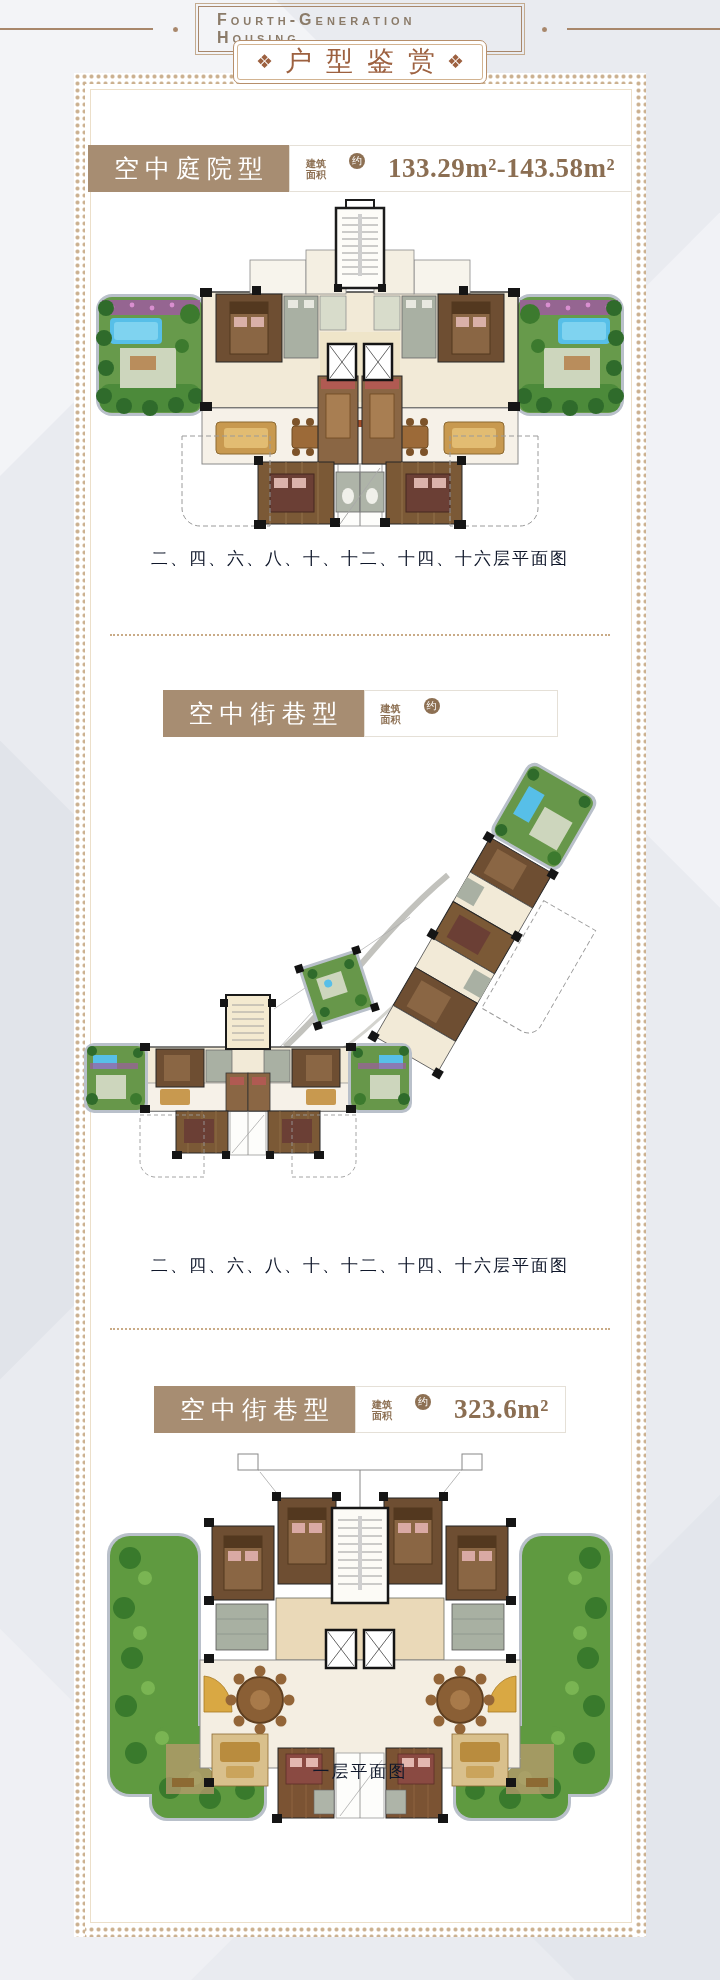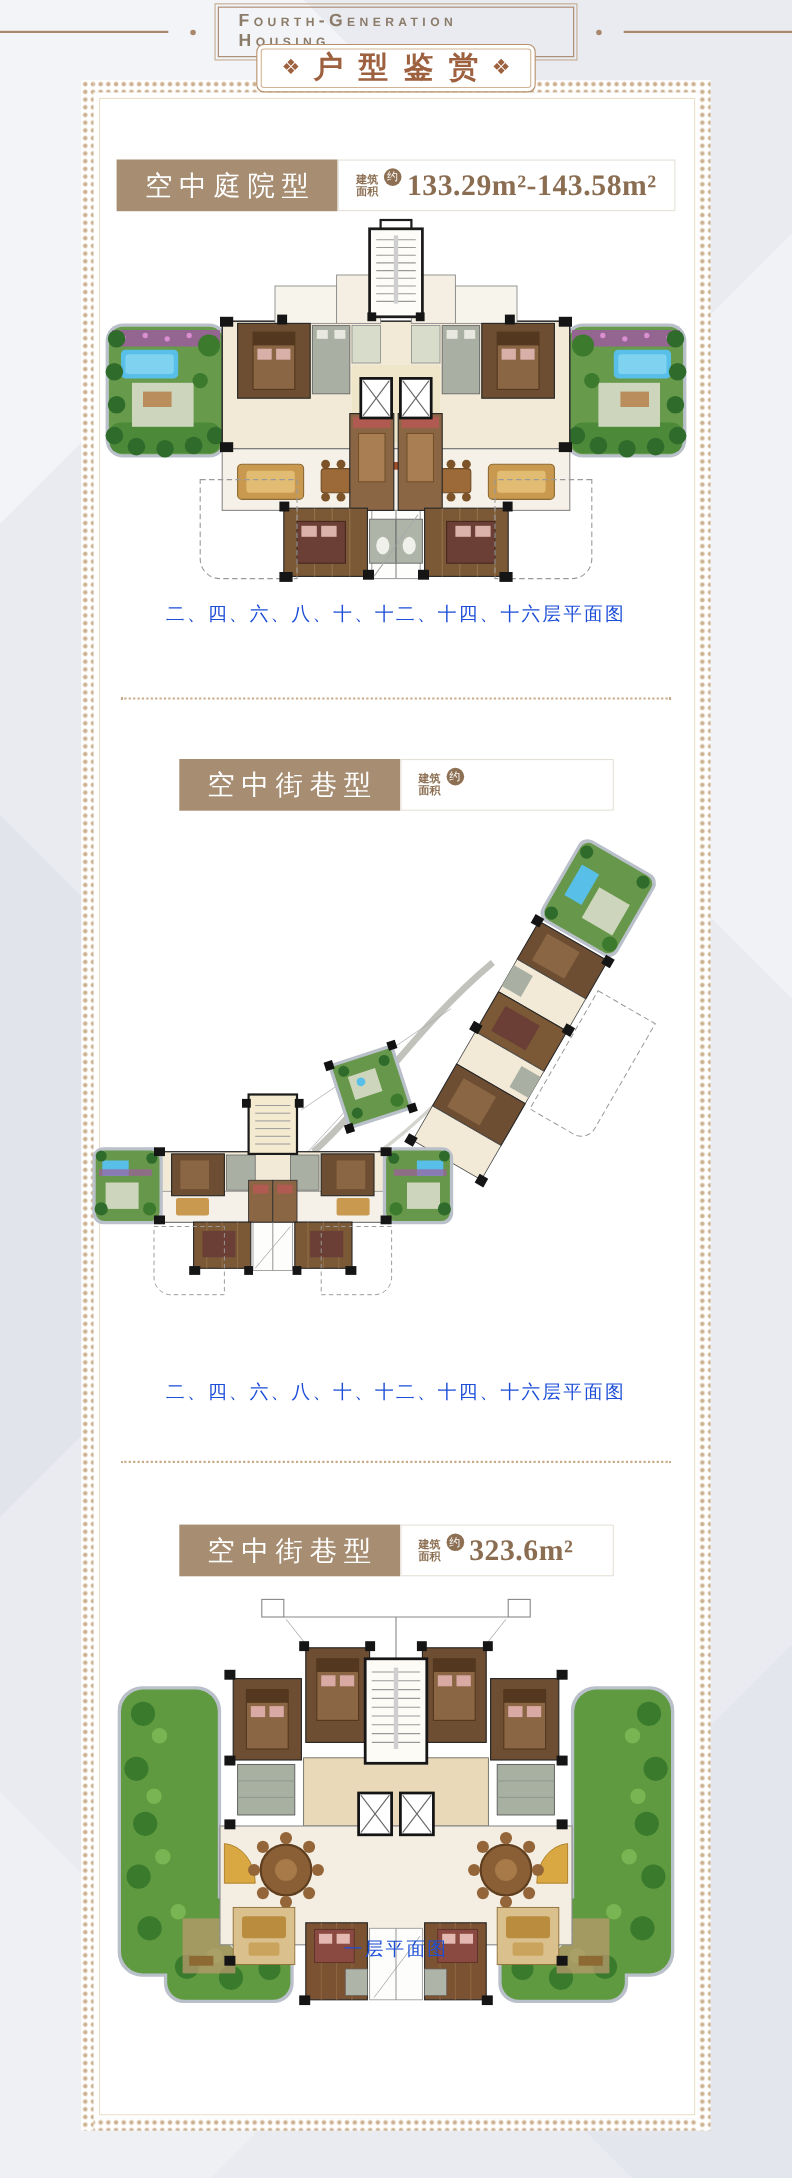--- a/index.html
+++ b/index.html
@@ -32,34 +32,34 @@
   .eline{width:155px;height:2px;background:#a8876b;}
   .edot{width:5px;height:5px;border-radius:50%;background:#a8876b;}
   .ebox{border:1px solid #a8876b;outline:1px solid #c4ab8f;outline-offset:2px;padding:4px 18px;}
   .ebox span{font-variant:small-caps;font-size:16px;letter-spacing:4px;color:#8b7b69;font-weight:bold;}
 
   
   .title-wrap{top:40px;display:flex;justify-content:center;z-index:5;}
   .tbox{background:#fff;border:1px solid #b78f6b;border-radius:7px;outline:1px solid #d2b391;outline-offset:-5px;
         padding:6px 22px;display:flex;align-items:center;gap:12px;}
   .tknot{color:#9d6140;font-size:19px;line-height:1;}
-  .ttext{color:#9d6140;font-size:27px;font-weight:bold;font-family:"Liberation Serif",serif;
+  .ttext{color:#9d6140;font-size:27px;font-weight:normal;font-family:"Liberation Serif",serif;
          letter-spacing:14px;margin-right:-14px;line-height:1.1;}
 
   
   .sec{display:flex;justify-content:center;align-items:stretch;}
   .badge{background:#a78d72;color:#fff;font-size:25px;letter-spacing:6px;padding:7px 20px 7px 26px;
          display:flex;align-items:center;}
-  .area-box{background:#fff;border:1px solid #e5e0d7;display:flex;align-items:center;gap:5px;padding:3px 16px;min-width:160px;}
+  .area-box{background:#fff;border:1px solid #e5e0d7;display:flex;align-items:center;gap:23px;padding:3px 16px;min-width:160px;}
   .mini{color:#8d7053;font-size:10px;line-height:11px;font-weight:bold;}
   .approx{width:16px;height:16px;border-radius:50%;background:#8d7053;color:#fff;font-size:10px;
           display:flex;align-items:center;justify-content:center;align-self:flex-start;margin-top:4px;}
   .aval{font-family:"Liberation Serif",serif;color:#8b6e52;font-size:27px;font-weight:bold;letter-spacing:.5px;}
 
-  .caption{text-align:center;color:#1d4ed8;font-size:17px;letter-spacing:2px;}
+  .caption{text-align:center;color:#0f172a;font-size:17px;letter-spacing:2px;}
   .divider{position:absolute;left:110px;width:500px;border-top:2px dotted #c9ab87;z-index:4;}
 
   .plan{position:absolute;z-index:4;}
 </style>
 </head>
 <body>
 <div class="page">
 
   <div class="facet f1"></div>
   <div class="facet f2"></div>

